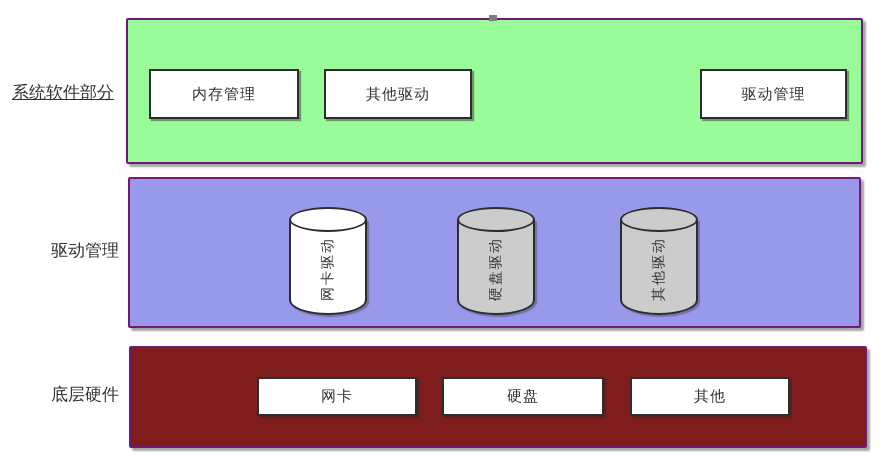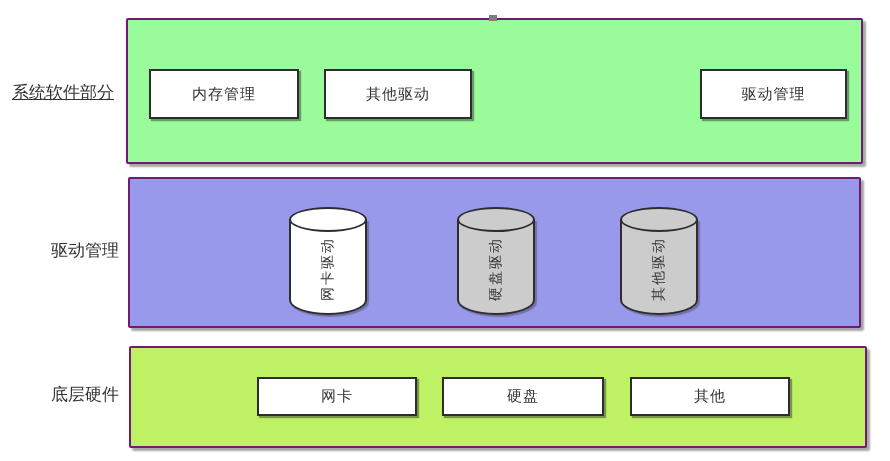--- a/index.html
+++ b/index.html
@@ -161,21 +161,21 @@
     </div>
     <div class="cylinder c3">
       <div class="cyl-body" style="background: rgb(204, 204, 204);"></div>
       <div class="cyl-top" style="background: rgb(204, 204, 204);"></div>
       <div class="cyl-label">
         <span>其他驱动</span>
       </div>
     </div>
   </div>
 
-  <div class="layer layer-blue" style="background: #bef264;">
+  <div class="layer layer-blue" style="background: #7f1d1d;">
     <div class="wbox h-net">
       <span>网卡</span>
     </div>
     <div class="wbox h-disk">
       <span>硬盘</span>
     </div>
     <div class="wbox h-other">
       <span>其他</span>
     </div>
   </div>

